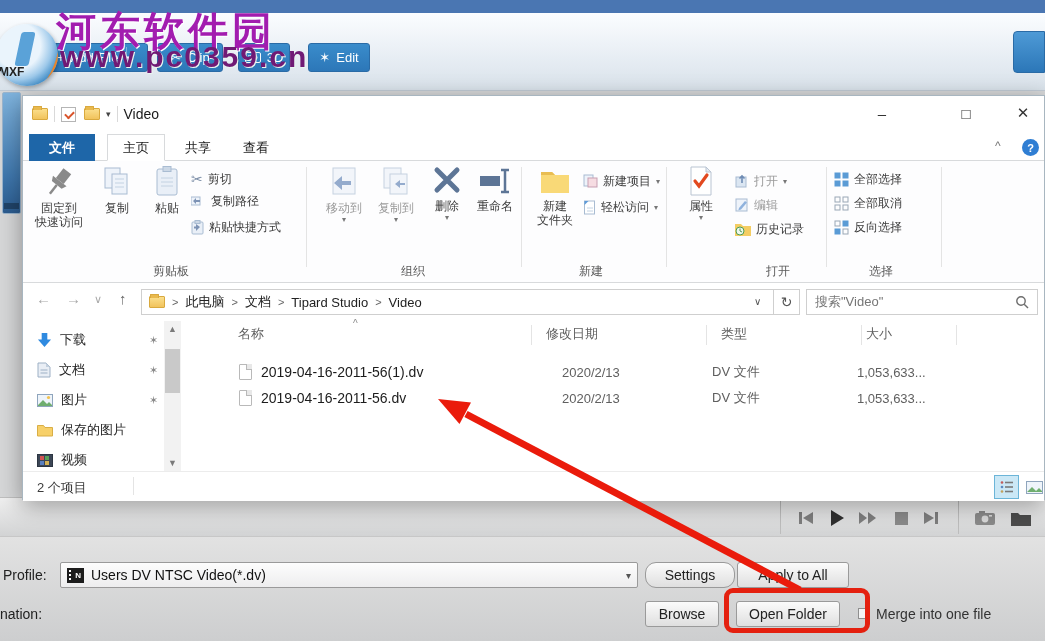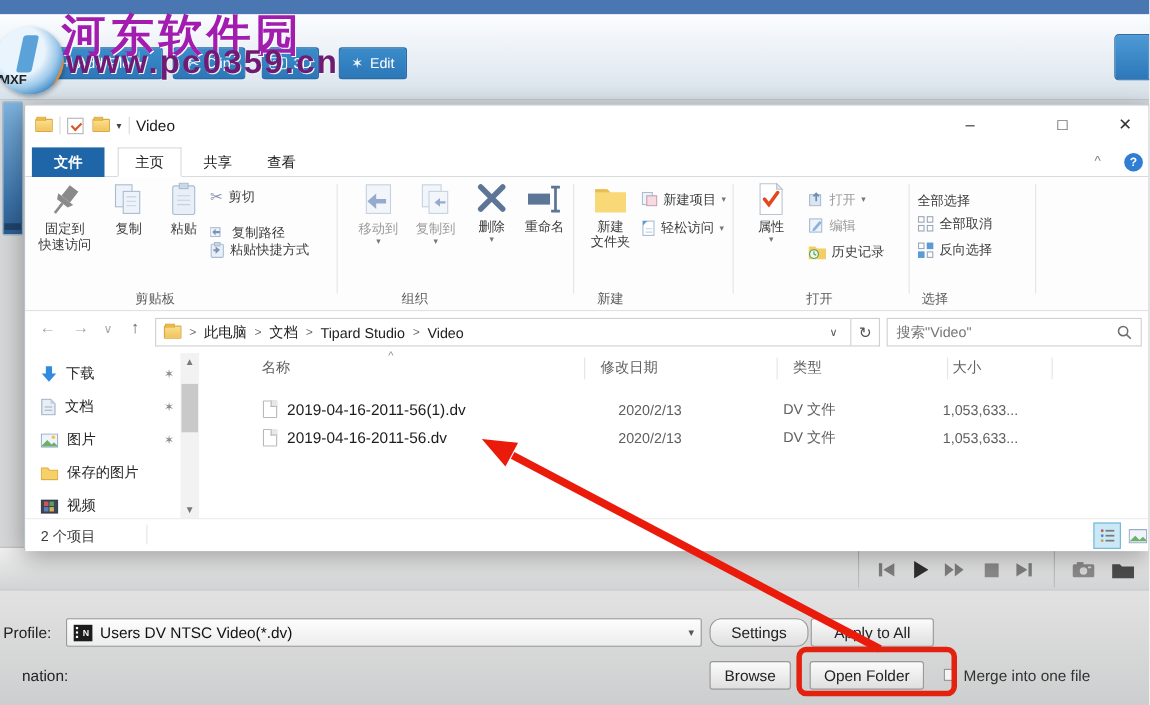--- a/index.html
+++ b/index.html
@@ -55,21 +55,21 @@
   .winctl { position:absolute; top:0; width:46px; height:34px; display:flex; align-items:center; justify-content:center; font-size:15px; color:#333; }
 
   .tabrow { left:0; top:38px; width:100%; height:27px; background:#fff; border-bottom:1px solid #d8dadc; }
   .tab { position:absolute; top:0; height:27px; display:flex; align-items:center; justify-content:center; font-size:13px; color:#222; padding:0 14px; }
   .tab-file { background:#1e66a8; color:#fff; font-weight:bold; }
   .tab-active { background:#fff; border:1px solid #d8dadc; border-bottom:1px solid #fff; }
   .help-circle { position:absolute; width:17px; height:17px; border-radius:50%; background:#2f7ed3; color:#fff; font-size:11px; font-weight:bold; display:flex; align-items:center; justify-content:center; }
 
   .ribbon { left:0; top:65px; width:100%; height:122px; background:#fdfdfe; border-bottom:1px solid #d8dadc; }
   .rsep { position:absolute; top:6px; height:100px; width:1px; background:#e4e4e4; }
-  .rgroup-label { position:absolute; top:102px; font-size:12px; color:#5a5a5a; text-align:left; }
+  .rgroup-label { position:absolute; top:102px; font-size:12px; color:#5a5a5a; text-align:center; }
   .rbig { position:absolute; top:5px; display:flex; flex-direction:column; align-items:center; font-size:12px; color:#3c3c3c; text-align:center; }
   .rbig .lbl { margin-top:3px; line-height:14px; white-space:pre-line; }
   .rsmall { position:absolute; height:20px; display:flex; align-items:center; gap:5px; font-size:12px; color:#3c3c3c; }
   .dis { color:#9a9a9a; }
   .caret-s { font-size:8px; color:#777; }
   .cutglyph { font-size:14px; color:#7d8fa8; }
 
   .addrrow { left:0; top:187px; width:100%; height:38px; background:#fff; }
   .nav-glyph { position:absolute; top:7px; font-size:15px; color:#a8a8a8; }
   .crumb-box { position:absolute; left:118px; top:6px; width:633px; height:26px; border:1px solid #cfcfcf; background:#fff; display:flex; align-items:center; gap:7px; padding:0 7px; font-size:13px; color:#222; }
@@ -199,21 +199,21 @@
     <span>Users DV NTSC Video(*.dv)</span>
     <span class="sel-caret">▾</span>
   </div>
   <div class="gbtn" style="left:645px; top:562px; width:90px;border-radius:11px;">
       <span>Settings</span>
     </div>
   <div class="gbtn" style="left:737px; top:562px; width:112px;">
       <span>Apply to All</span>
     </div>
 
-  <div class="abs plabel" style="left:0px; top:606px;padding-left:20px;">nation:</div>
+  <div class="abs plabel" style="left:0px; top:606px;">nation:</div>
   <div class="gbtn" style="left:645px; top:601px; width:74px;">
       <span>Browse</span>
     </div>
   <div class="gbtn" style="left:736px; top:601px; width:104px;">
       <span>Open Folder</span>
     </div>
   <div class="abs merge-box"></div>
   <div class="abs merge-label">Merge into one file</div>
 
   <div class="abs explorer">
@@ -272,21 +272,21 @@
             <line x1="8" y1="12" x2="20" y2="12" stroke="#c3d2e2"></line>
             <line x1="8" y1="16" x2="20" y2="16" stroke="#c3d2e2"></line>
             <line x1="8" y1="20" x2="20" y2="20" stroke="#c3d2e2"></line>
           </svg>
         <span class="lbl">粘贴</span>
       </div>
       <div class="rsmall" style="left:168px; top:8px;">
         <span class="cutglyph">✂</span>
         <span>剪切</span>
       </div>
-      <div class="rsmall" style="left:168px; top:40px;text-align:center;">
+      <div class="rsmall" style="left:168px; top:30px;text-align:center;">
         <svg width="15" height="12" viewBox="0 0 15 12">
             <rect x="0" y="2" width="9" height="8" fill="#eef3fa" stroke="#a9bcd2"></rect>
             <path d="M2 6 l3 -3 v2 h4 v2 h-4 v2 Z" fill="#7d93b5"></path>
           </svg>
         <span>复制路径</span>
       </div>
       <div class="rsmall" style="left:168px; top:56px;">
         <svg width="13" height="15" viewBox="0 0 13 15">
             <rect x="1" y="2" width="11" height="12" rx="1" fill="#e9eff7" stroke="#a9bcd2"></rect>
             <rect x="4" y="0.5" width="5" height="3" fill="#ccd8e6" stroke="#a9bcd2"></rect>
@@ -389,21 +389,21 @@
         <svg width="16" height="14" viewBox="0 0 16 14">
             <path d="M0 2 h6 l2 2 h8 v10 H0 Z" fill="#f4cd63"></path>
             <circle cx="5" cy="9" r="4" fill="#eef6ee" stroke="#4f9e53"></circle>
             <path d="M5 6.5 V9 l2 1" stroke="#4f9e53" fill="none"></path>
           </svg>
         <span>历史记录</span>
       </div>
       <span class="rsep" style="left:803px;"></span>
       <span class="rgroup-label" style="left:710px; width:90px;">打开</span>
 
-      <div class="rsmall" style="left:811px; top:8px;flex-direction:column;">
+      <div class="rsmall" style="left:811px; top:8px;">
         <svg width="15" height="15" viewBox="0 0 15 15">
             <rect x="0.5" y="0.5" width="6" height="6" fill="#5a9bd5"></rect>
             <rect x="8.5" y="0.5" width="6" height="6" fill="#5a9bd5"></rect>
             <rect x="0.5" y="8.5" width="6" height="6" fill="#5a9bd5"></rect>
             <rect x="8.5" y="8.5" width="6" height="6" fill="#5a9bd5"></rect>
           </svg>
         <span>全部选择</span>
       </div>
       <div class="rsmall" style="left:811px; top:32px;">
         <svg width="15" height="15" viewBox="0 0 15 15">

